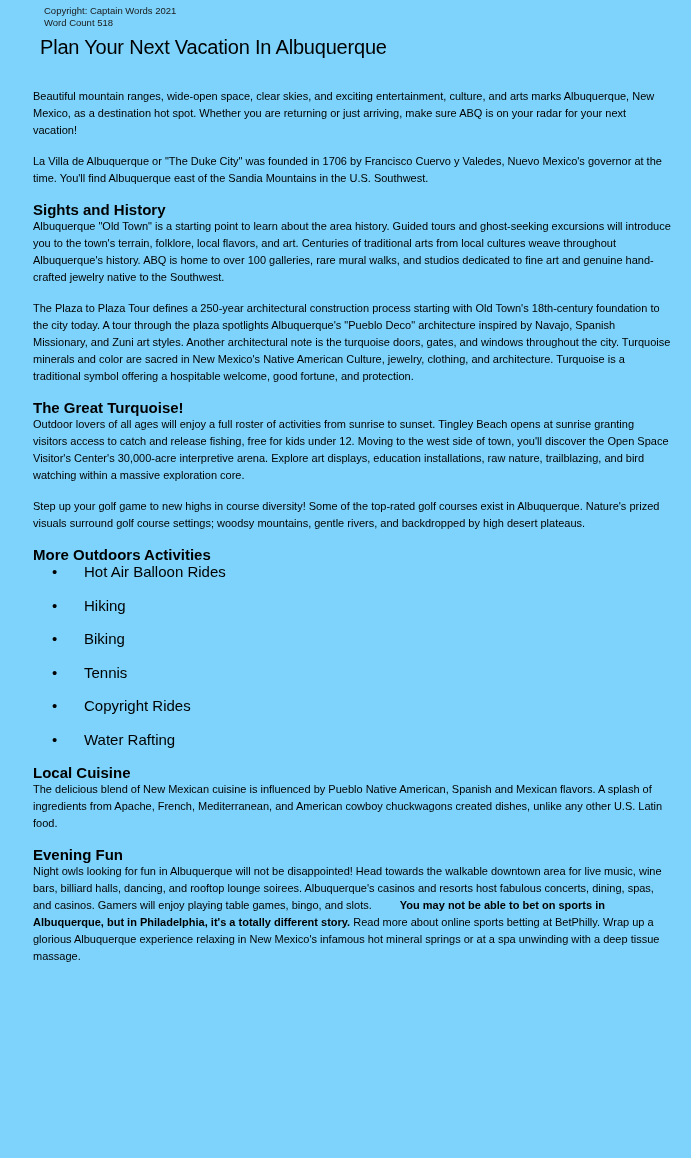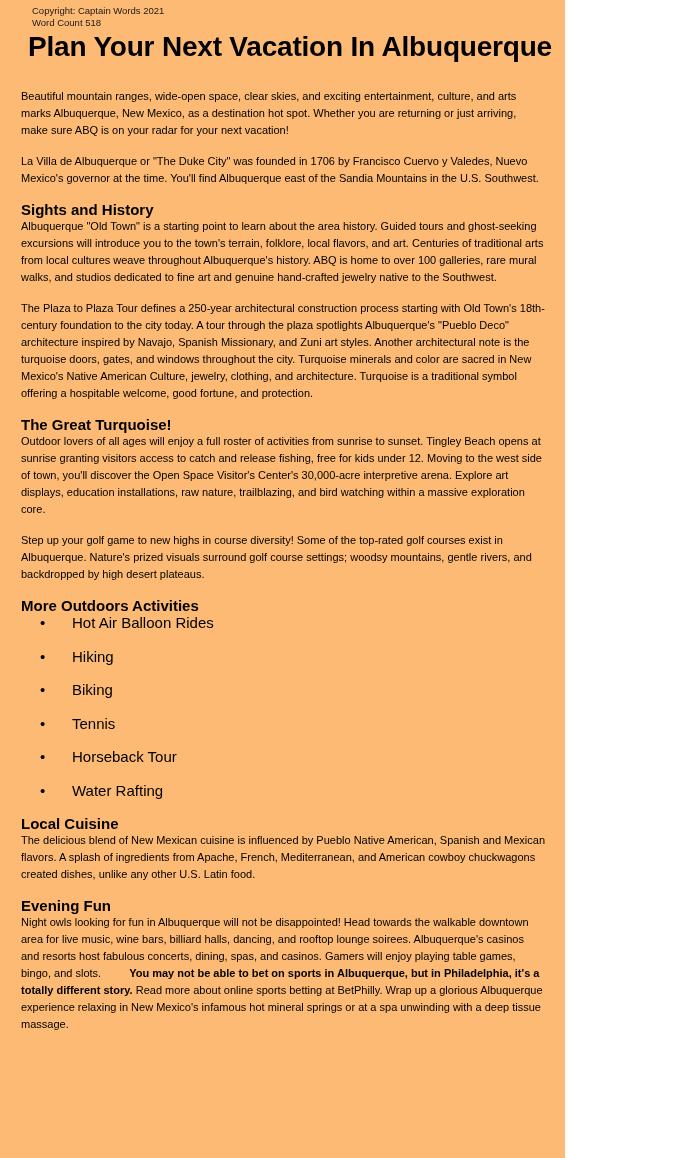--- a/index.html
+++ b/index.html
@@ -9,36 +9,36 @@
   }
   body {
     width: 691px;
     height: 1158px;
     font-family: "Liberation Sans", sans-serif;
     color: #000000;
     overflow: hidden;
   }
   .page {
     box-sizing: border-box;
-    width: 565px;
+    width: 691px;
     min-height: 1158px;
-    padding: 5px 20px 10px 21px;
-    background: #fdba74;
+    padding: 5px 20px 10px 33px;
+    background: #7dd3fc;
   }
   .meta {
     margin: 0 0 0 11px;
     font-size: 9.5px;
     line-height: 12px;
     color: #1a1a1a;
   }
   h1.title {
     margin: 1px 0 24px 7px;
-    font-size: 28px;
+    font-size: 20px;
     line-height: 34px;
-    font-weight: bold;
+    font-weight: normal;
     letter-spacing: -0.2px;
     white-space: nowrap;
   }
   p {
     margin: 14px 0;
     font-size: 11px;
     line-height: 17px;
   }
   h2 {
     margin: 4px 0 0 0;
@@ -94,21 +94,21 @@
   <h2>The Great Turquoise!</h2>
   <p>Outdoor lovers of all ages will enjoy a full roster of activities from sunrise to sunset. Tingley Beach opens at sunrise granting visitors access to catch and release fishing, free for kids under 12. Moving to the west side of town, you'll discover the Open Space Visitor's Center's 30,000-acre interpretive arena. Explore art displays, education installations, raw nature, trailblazing, and bird watching within a massive exploration core.</p>
   <p>Step up your golf game to new highs in course diversity! Some of the top-rated golf courses exist in Albuquerque. Nature's prized visuals surround golf course settings; woodsy mountains, gentle rivers, and backdropped by high desert plateaus.</p>
 
   <h2>More Outdoors Activities</h2>
   <ul class="bullets">
     <li>Hot Air Balloon Rides</li>
     <li>Hiking</li>
     <li>Biking</li>
     <li>Tennis</li>
-    <li>Horseback Tour</li>
+    <li>Copyright Rides</li>
     <li>Water Rafting</li>
   </ul>
 
   <h2>Local Cuisine</h2>
   <p>The delicious blend of New Mexican cuisine is influenced by Pueblo Native American, Spanish and Mexican flavors. A splash of ingredients from Apache, French, Mediterranean, and American cowboy chuckwagons created dishes, unlike any other U.S. Latin food.</p>
 
   <h2>Evening Fun</h2>
   <p><span>Night owls looking for fun in Albuquerque will not be disappointed! Head towards the walkable downtown area for live music, wine bars, billiard halls, dancing, and rooftop lounge soirees. Albuquerque's casinos and resorts host fabulous concerts, dining, spas, and casinos. Gamers will enjoy playing table games, bingo, and slots. </span><span class="bold">You may not be able to bet on sports in Albuquerque, but in Philadelphia, it's a totally different story.</span><span> Read more about online sports betting at BetPhilly. Wrap up a glorious Albuquerque experience relaxing in New Mexico's infamous hot mineral springs or at a spa unwinding with a deep tissue massage.</span></p>
 
 

